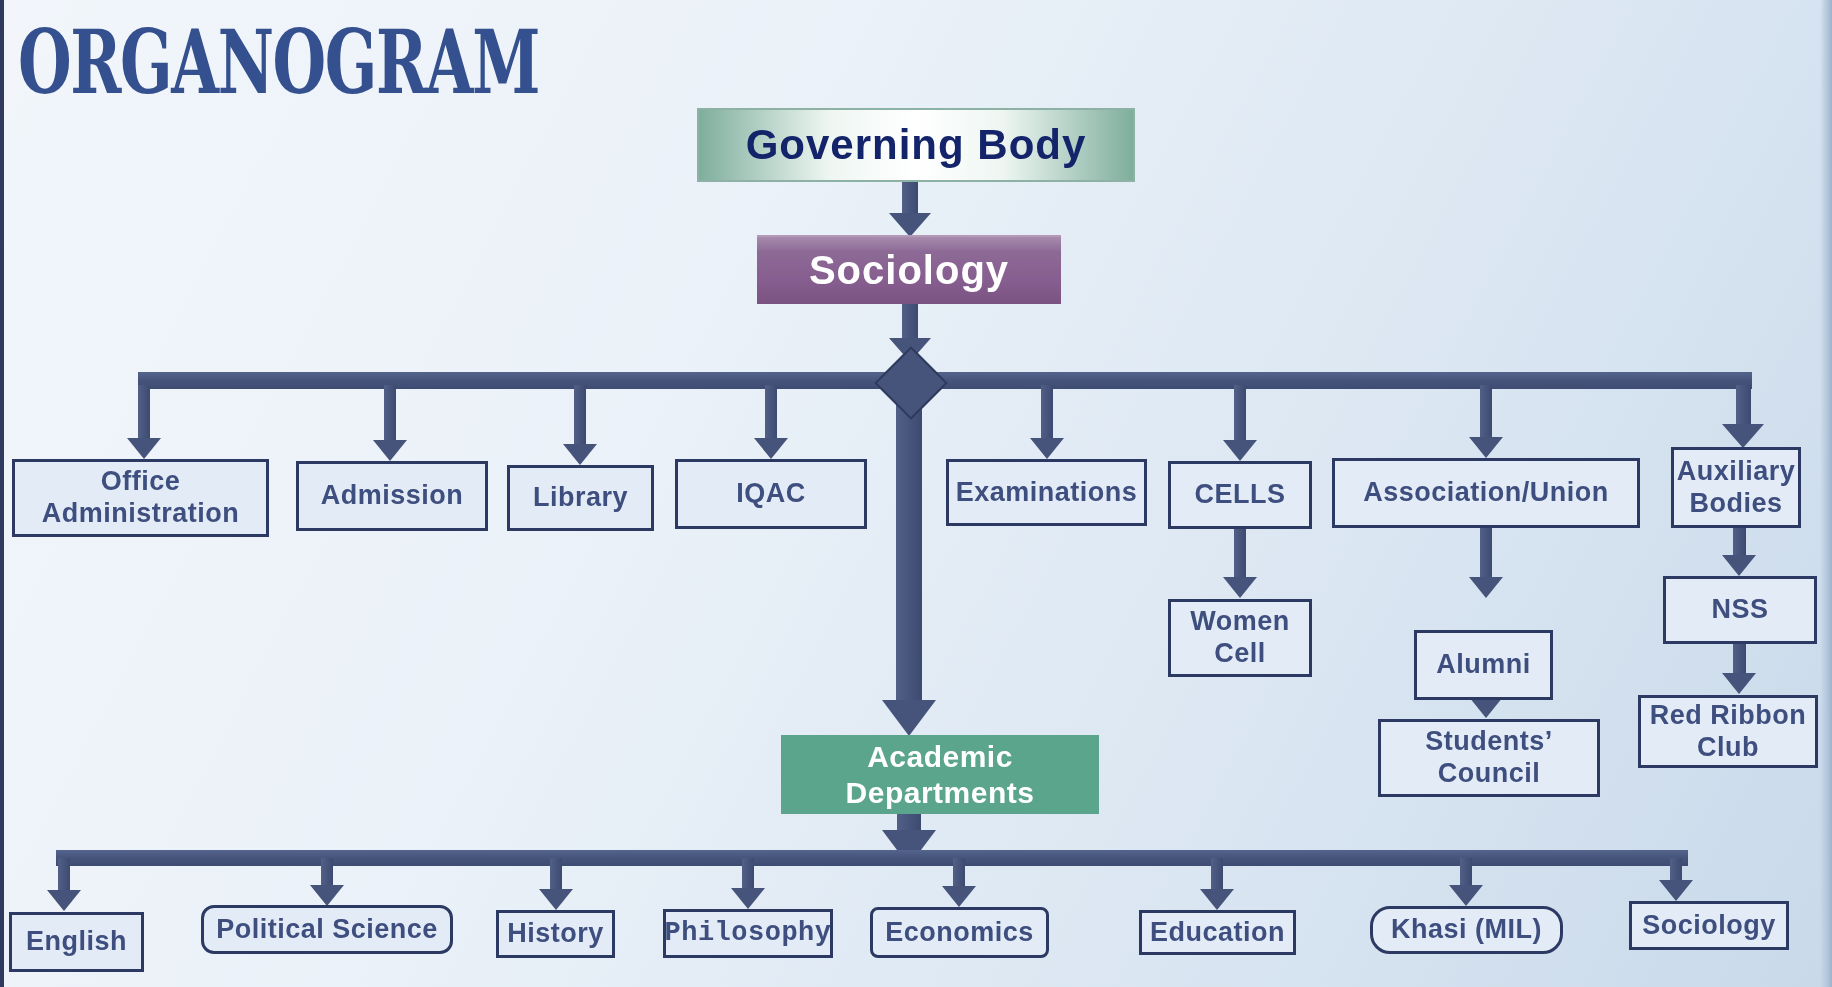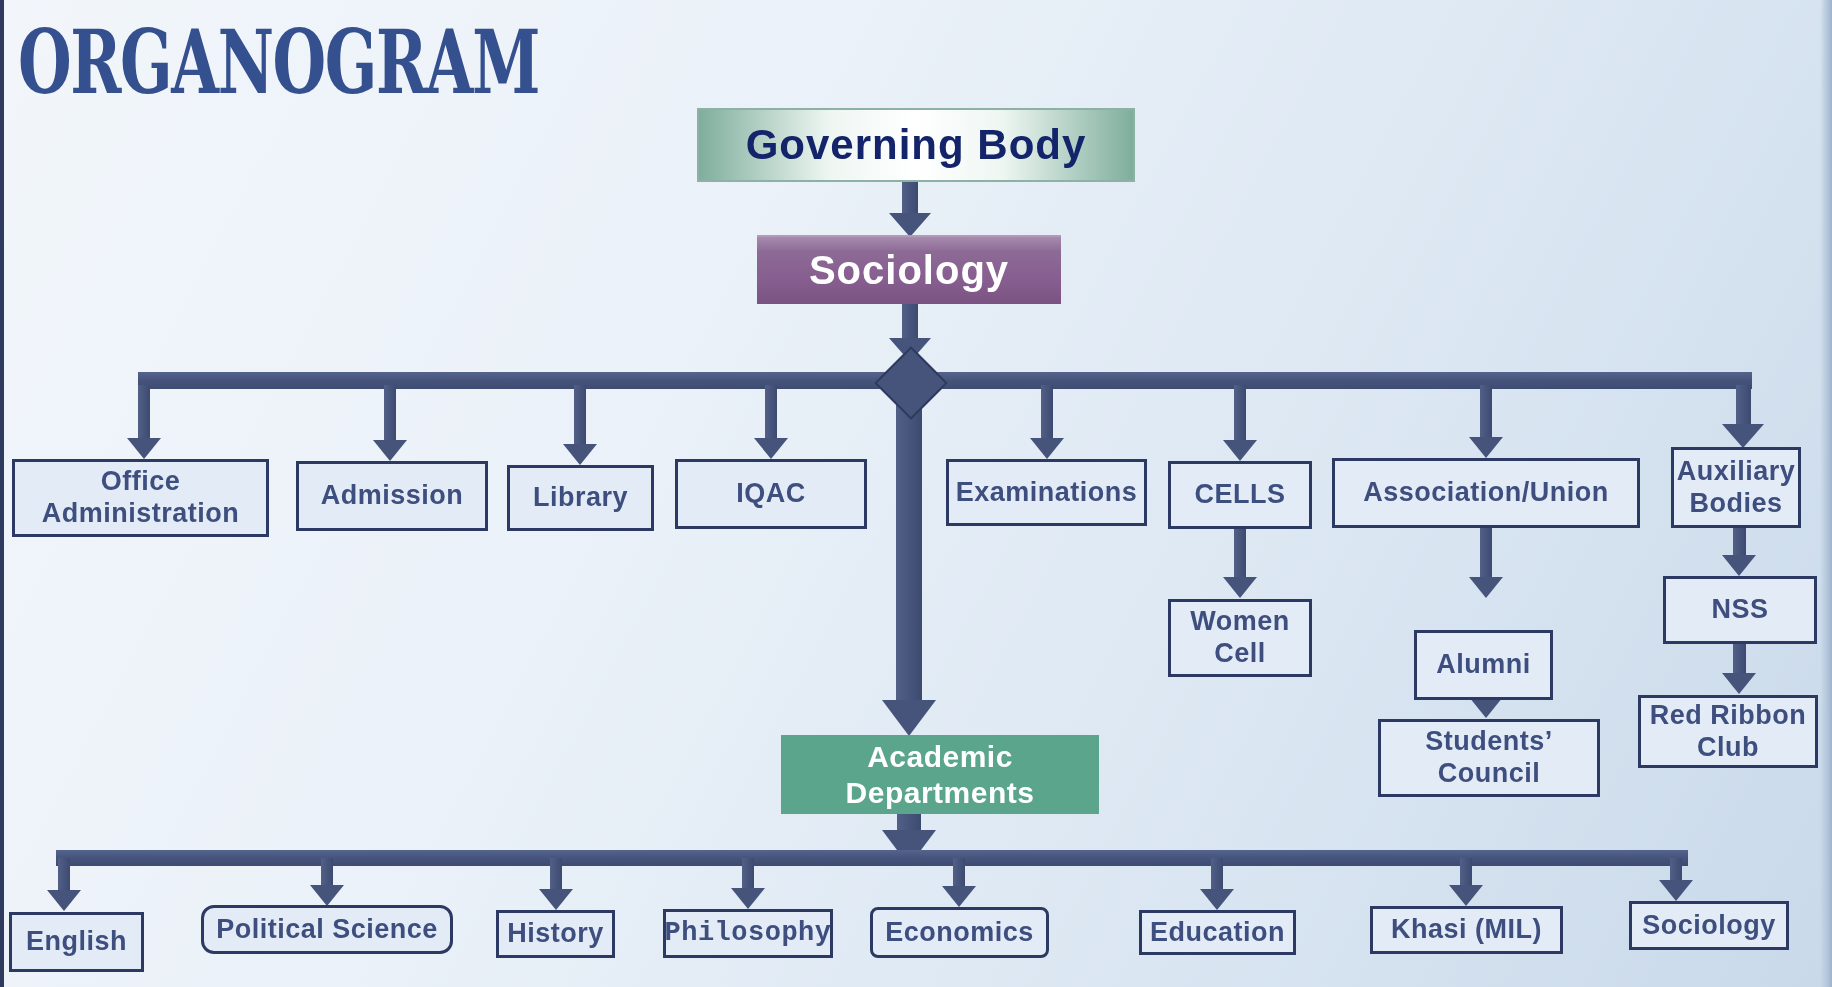--- a/index.html
+++ b/index.html
@@ -154,14 +154,14 @@
 
 <div class="stem" style="left:1670px;top:858px;width:12px;height:23px;"></div>
 <div class="head s" style="left:1659px;top:880px;"></div>
 
 <div class="node" style="left:9px;top:912px;width:135px;height:60px;">English</div>
 <div class="node" style="left:201px;top:905px;width:252px;height:49px;border-radius:13px;">Political Science</div>
 <div class="node" style="left:496px;top:910px;width:119px;height:48px;">History</div>
 <div class="node" style="left:663px;top:909px;width:170px;height:49px;font-family:Liberation Mono, monospace;">Philosophy</div>
 <div class="node" style="left:870px;top:907px;width:179px;height:51px;border-radius:8px;">Economics</div>
 <div class="node" style="left:1139px;top:910px;width:157px;height:45px;">Education</div>
-<div class="node" style="left:1370px;top:906px;width:193px;height:48px;">Khasi (MIL)</div>
+<div class="node" style="left:1370px;top:906px;width:193px;height:48px;border-radius:20px;">Khasi (MIL)</div>
 <div class="node" style="left:1629px;top:901px;width:160px;height:49px;">Sociology</div>
 
 </body></html>

